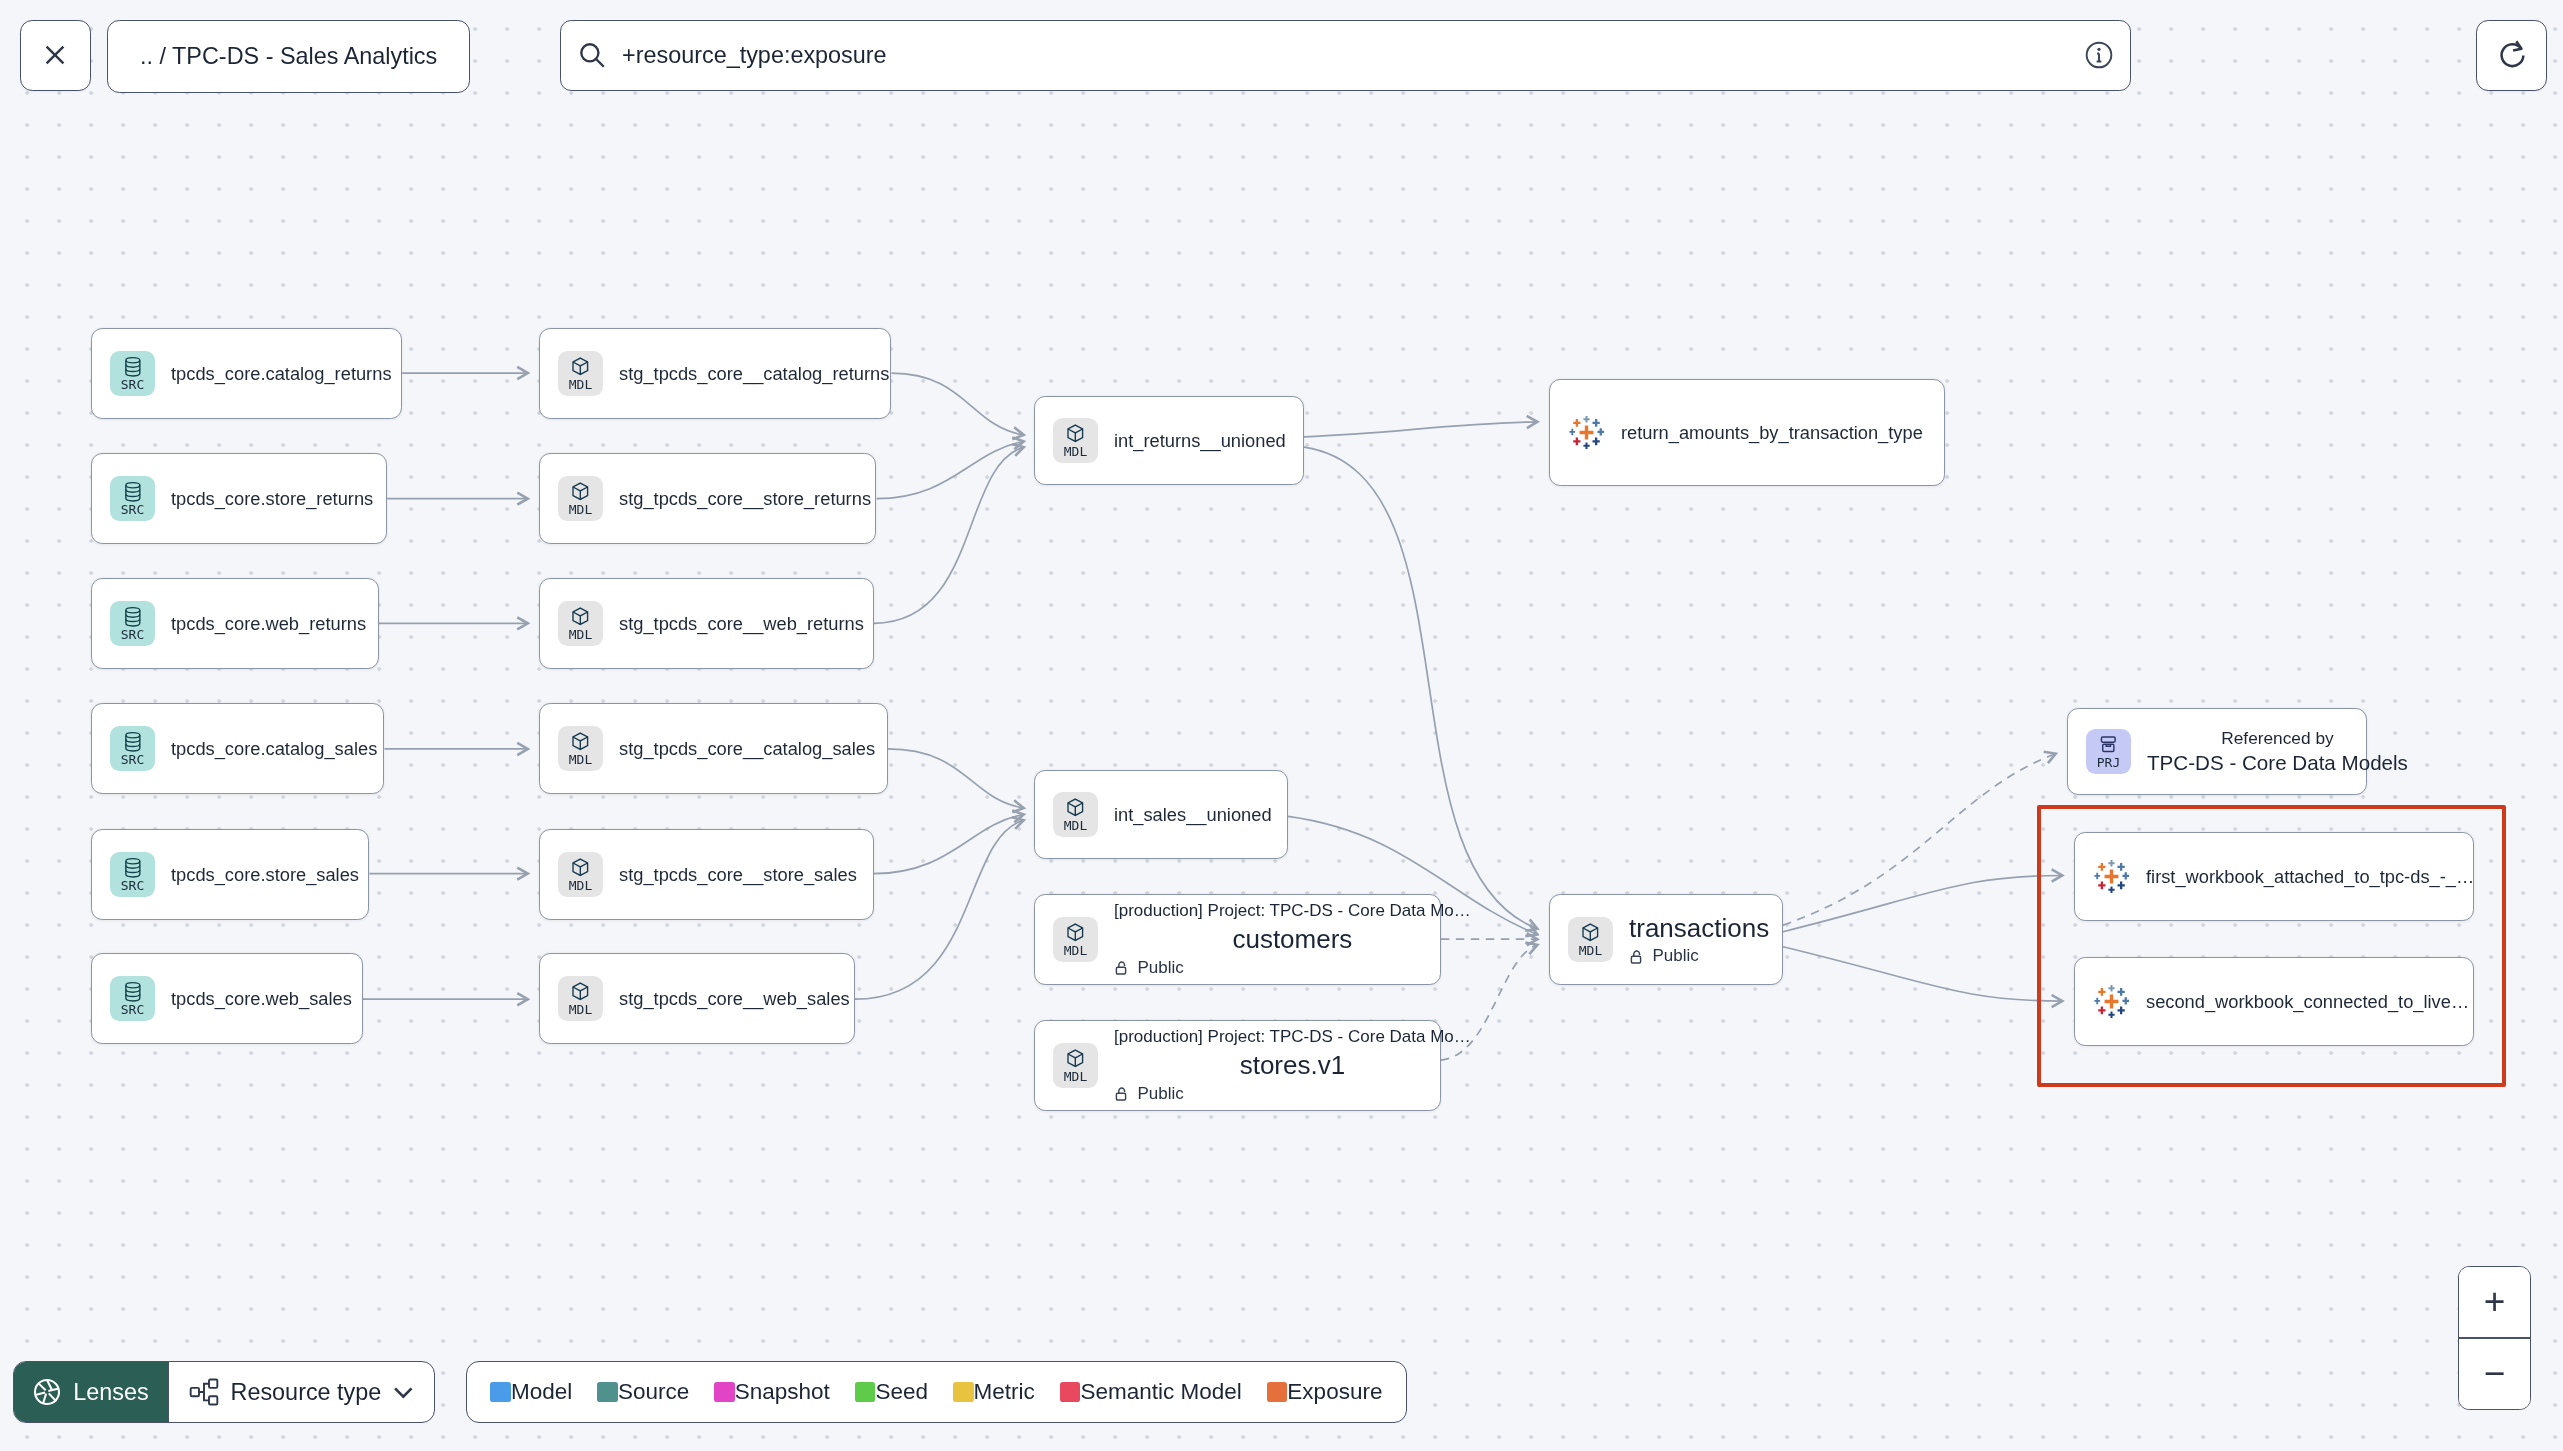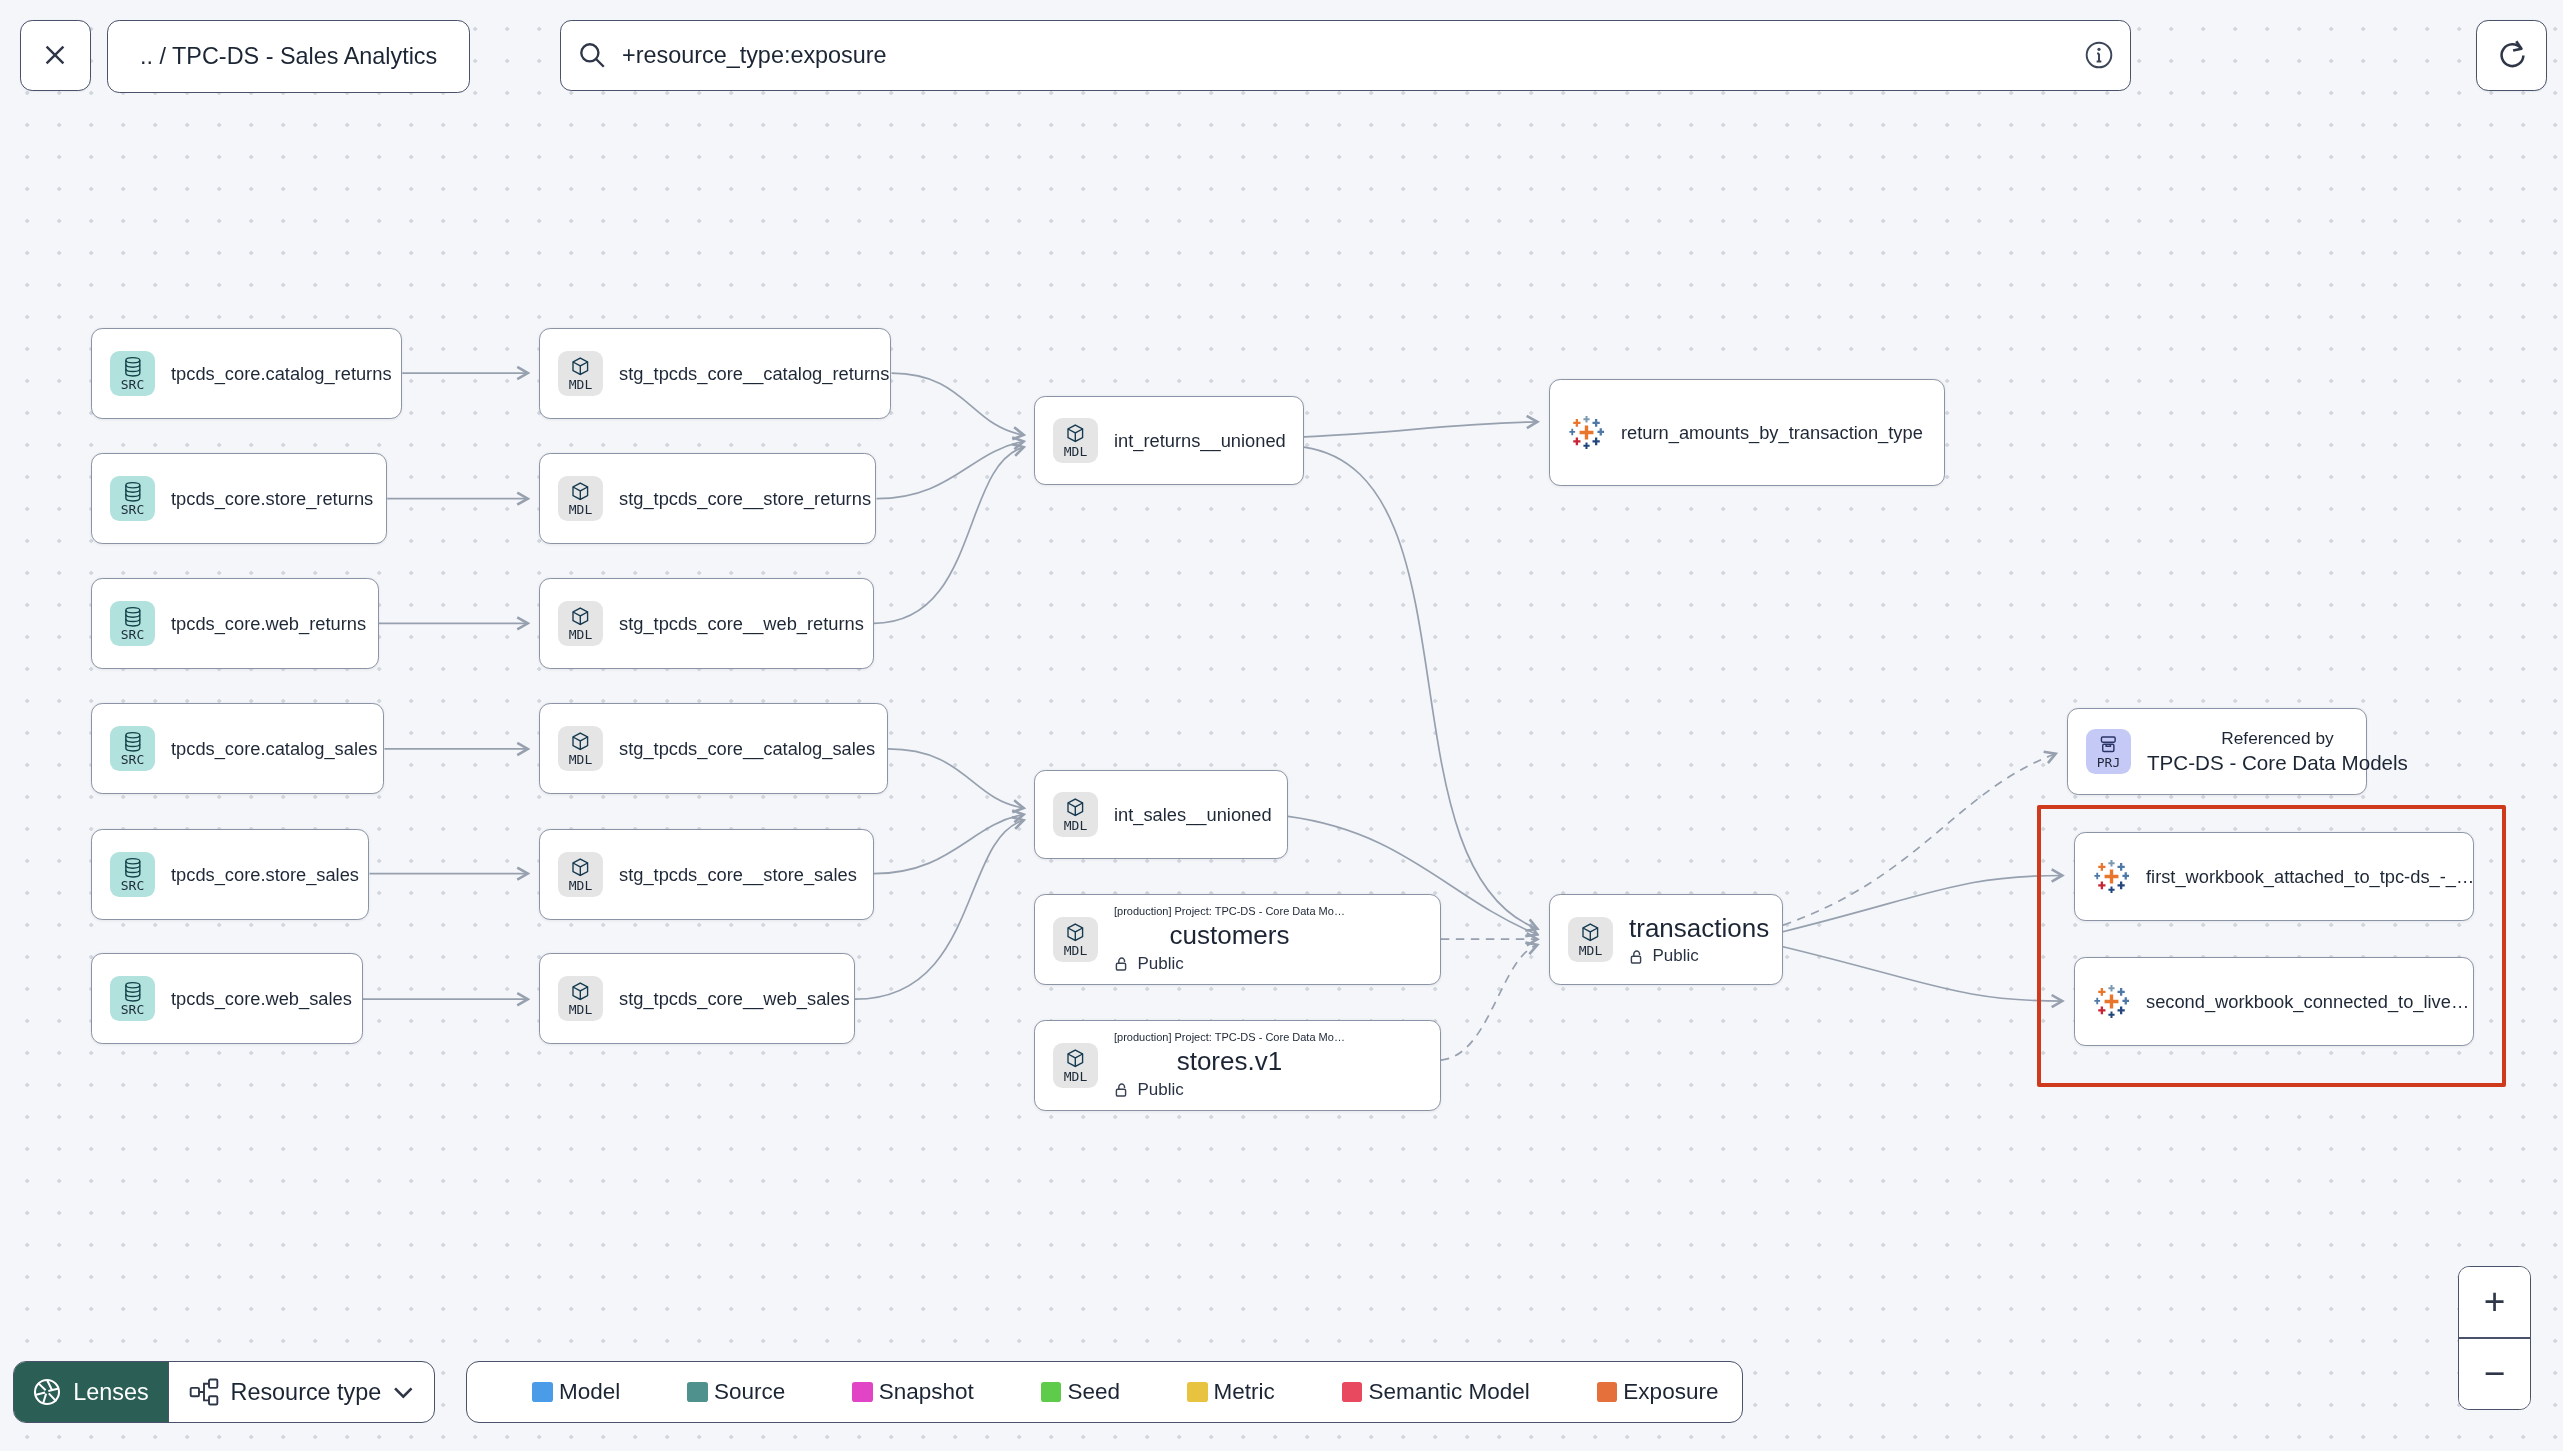--- a/index.html
+++ b/index.html
@@ -26,37 +26,37 @@
         display:flex;align-items:center;gap:16px;padding:0 17px 0 18px;box-sizing:border-box;
         box-shadow:0 0.9px 2.8px rgba(25,35,60,.07);cursor:pointer;}
   .badge{width:45px;height:45px;border-radius:9.4px;flex:none;display:flex;flex-direction:column;
         align-items:center;justify-content:center;gap:0.9px;}
   .badge-src{background:#b2e2dd;}
   .badge-mdl{background:#e5e5e5;}
   .badge-prj{background:#c5c9f5;}
   .badge span{font-family:"DejaVu Sans Mono",monospace;font-size:13px;line-height:13px;color:#1c2a3a;}
   .lbl{font-size:18.3px;white-space:nowrap;color:#1f2837;}
   .stack{display:flex;flex-direction:column;justify-content:center;line-height:1.32;text-align:center;}
-  .stack .proj{font-size:11px;white-space:nowrap;}
+  .stack .proj{font-size:17px;white-space:nowrap;}
   .stack .name{font-size:26px;white-space:nowrap;}
   .stack .ref{font-size:17.3px;white-space:nowrap;}
   .access{display:flex;align-items:center;gap:7.5px;font-size:17px;color:#2a3344;}
   .tbl-ic{flex:none;}
   .hl-rect{position:absolute;left:2037px;top:805px;width:461px;height:274px;
         border:4.7px solid #cf3a1c;border-radius:1.9px;pointer-events:none;}
   
   .lens-pill{position:absolute;left:13px;top:1361px;height:62px;display:flex;
         border:1.9px solid #49526a;border-radius:13px;overflow:hidden;background:#fff;box-sizing:border-box;}
   .lens-green{display:flex;align-items:center;gap:10.3px;padding:0 19px 0 17px;color:#fff;font-size:23.4px;}
   .lens-white{display:flex;align-items:center;gap:11.2px;padding:0 20.6px;border-left:1.9px solid #49526a;
         font-size:23.4px;color:#1b2533;}
   .legend{position:absolute;left:466px;top:1361px;height:62px;background:#fff;
         border:1.9px solid #49526a;border-radius:13px;display:flex;align-items:center;
         gap:25px;padding:0 23.4px;box-sizing:border-box;font-size:22.5px;color:#1b2533;}
-  .leg-item{display:flex;align-items:center;gap:6px;margin-left:42px;}
+  .leg-item{display:flex;align-items:center;gap:0;}
   .swatch{width:20.6px;height:20.6px;border-radius:2.8px;}
   .zoomctl{position:absolute;left:2458px;top:1266px;width:71px;background:#fff;
         border:1.9px solid #49526a;border-radius:11.2px;overflow:hidden;}
   .zoomctl .zb{height:70px;display:flex;align-items:center;justify-content:center;
         font-size:37px;color:#2e3648;cursor:pointer;background:#fff;}
   .zoomctl .div{height:1.9px;background:#49526a;}
   .edges{position:absolute;left:0;top:0;pointer-events:none;}
 </style>
 </head>
 <body>

